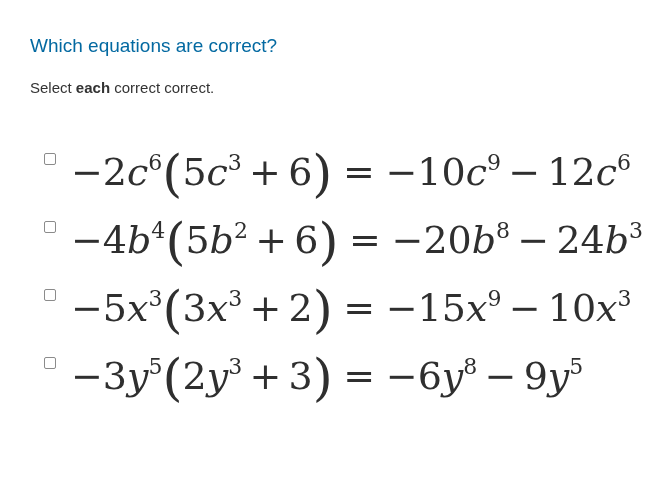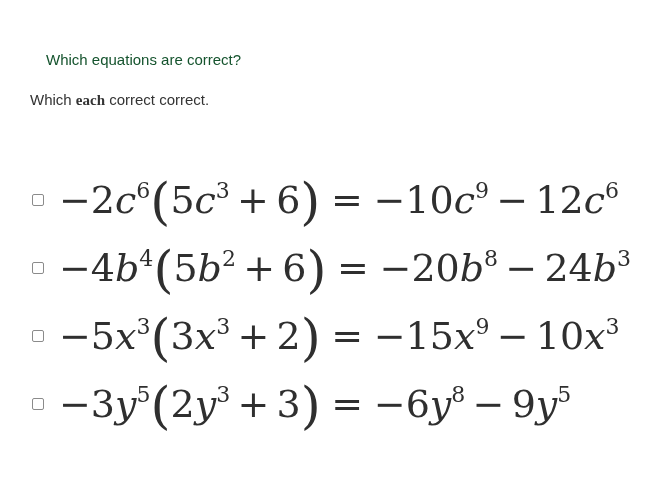--- a/index.html
+++ b/index.html
@@ -9,40 +9,41 @@
     width: 671px;
     height: 486px;
     background: #ffffff;
     overflow: hidden;
     font-family: "Liberation Sans", sans-serif;
   }
   .question-header {
     padding: 36px 0 0 30px;
   }
   .question-title {
-    font-size: 15px;
+    font-size: 19px;
     line-height: 1;
-    color: #14532d;
-    margin: 16px;
+    color: #0369a1;
+    margin: 0;
   }
   .question-instruction {
     font-size: 15px;
     line-height: 1;
     color: #333333;
     margin-top: 25px;
   }
-  .question-instruction .bold { font-weight: bold; font-family: Liberation Serif, serif; }
+  .question-instruction .bold { font-weight: bold; }
   .options {
     margin-top: 58px;
   }
   .option-row {
     display: flex;
-    align-items: center;
+    align-items: flex-start;
     height: 68px;
     padding-left: 32px;
+    margin-left: 12px;
   }
   .checkbox {
     width: 12px;
     height: 12px;
     border: 1px solid #8b8b8b;
     border-radius: 2px;
     background: #ffffff;
     flex-shrink: 0;
     margin-right: 15px;
     cursor: pointer;
@@ -69,21 +70,21 @@
   .equation .mbin { margin: 0 0.19em; }
   .equation .mrel { margin: 0 0.28em; }
   .equation .munary { margin: 0; }
 </style>
 </head>
 <body>
 
 <div class="question-header">
   <div class="question-title">Which equations are correct?</div>
   <div class="question-instruction">
-    <span>Which </span><span class="bold">each</span><span> correct correct.</span>
+    <span>Select </span><span class="bold">each</span><span> correct correct.</span>
   </div>
 </div>
 
 <div class="options">
   <div class="option-row">
     <span class="checkbox"></span>
     <span class="equation"><span class="munary">−</span><span class="mnum">2</span><span class="mvar">c</span><sup class="exp">6</sup><span class="paren">(</span><span class="mnum">5</span><span class="mvar">c</span><sup class="exp">3</sup><span class="mbin">+</span><span class="mnum">6</span><span class="paren">)</span><span class="mrel">=</span><span class="munary">−</span><span class="mnum">1</span><span class="mnum">0</span><span class="mvar">c</span><sup class="exp">9</sup><span class="mbin">−</span><span class="mnum">1</span><span class="mnum">2</span><span class="mvar">c</span><sup class="exp">6</sup></span>
   </div>
   <div class="option-row">
     <span class="checkbox"></span>

